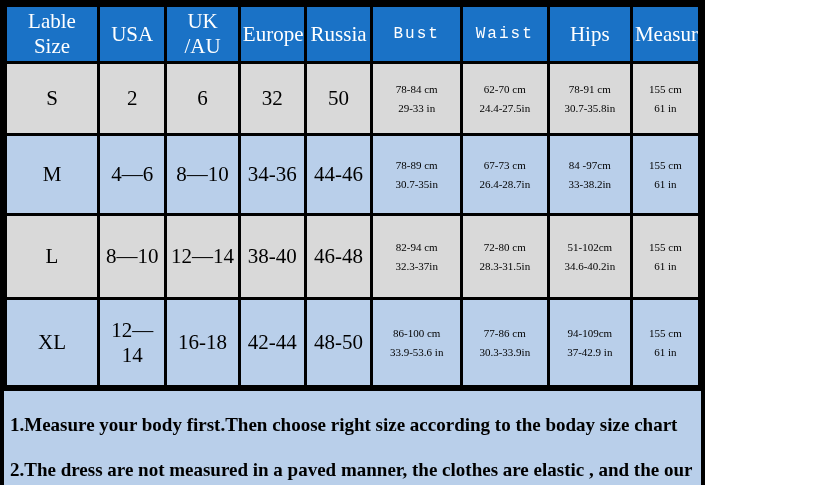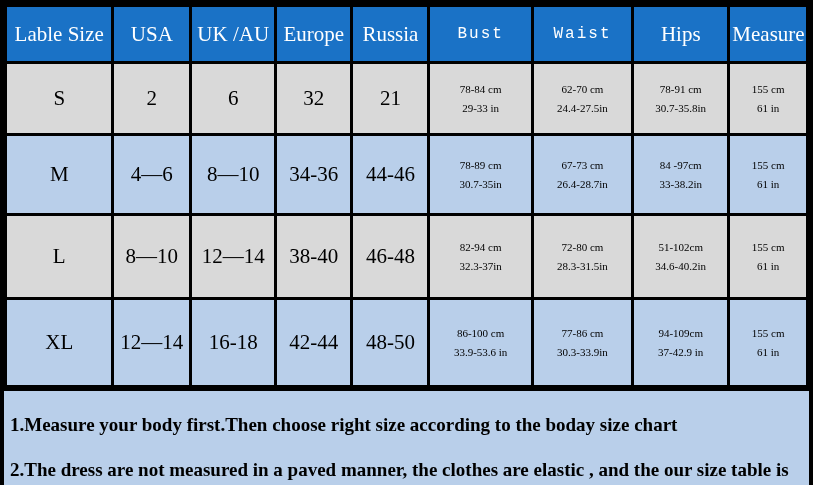--- a/index.html
+++ b/index.html
@@ -1,21 +1,21 @@
 <!DOCTYPE html>
 <html><head>
 <meta charset="utf-8">
 <style>
   html, body {
     margin: 0;
     padding: 0;
     background: #ffffff;
   }
   .sheet {
-    width: 813px;
+    width: 705px;
     height: 485px;
     box-sizing: border-box;
     border: 4px solid #000000;
     display: flex;
     flex-direction: column;
     background: #b9cfea;
     font-family: "Liberation Serif", serif;
   }
   table.size-table {
     border-collapse: collapse;
@@ -101,21 +101,21 @@
         <th>Measure</th>
       </tr>
     </thead>
 
     <tbody>
       <tr class="row-gray h-s">
         <td>S</td>
         <td>2</td>
         <td>6</td>
         <td>32</td>
-        <td>21</td>
+        <td>50</td>
         <td class="two-line">
           <div>78-84 cm</div>
           <div>29-33 in</div>
         </td>
         <td class="two-line">
           <div>62-70 cm</div>
           <div>24.4-27.5in</div>
         </td>
         <td class="two-line">
           <div>78-91 cm</div>

